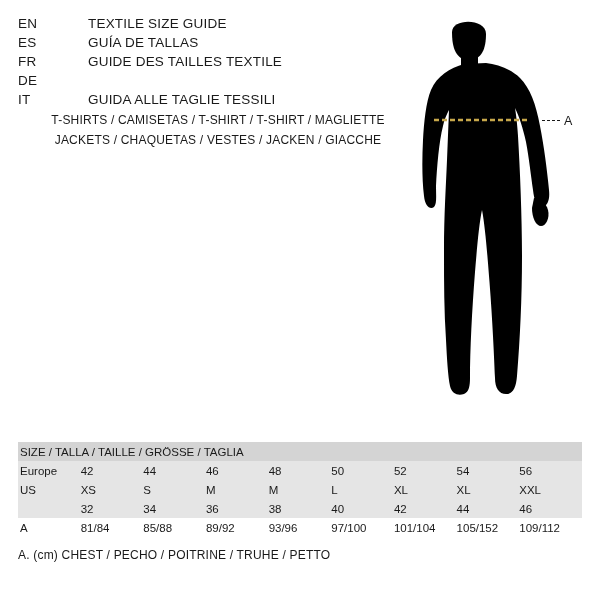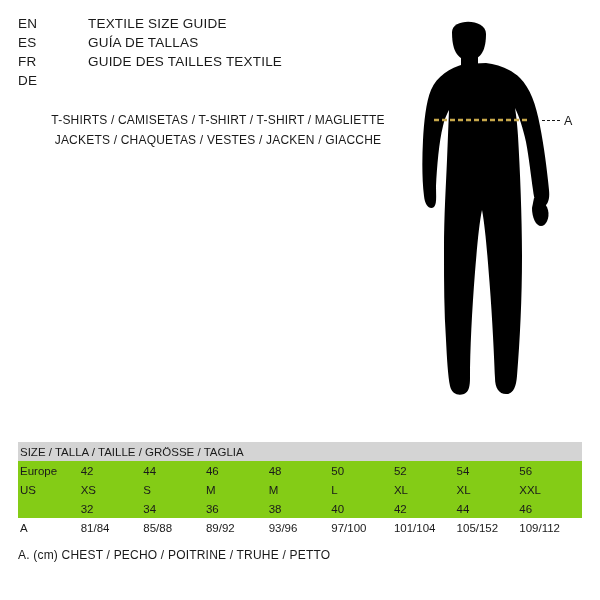--- a/index.html
+++ b/index.html
@@ -113,21 +113,21 @@
     padding: 0;
     height: 19px;
     vertical-align: middle;
     font-weight: normal;
     white-space: nowrap;
   }
   .size-table tr.head-row {
     background: #d4d4d4;
   }
   .size-table tr.row-alt {
-    background: #84cc16;
+    background: #e5e5e5;
   }
   .size-table tr.row-plain {
     background: #ffffff;
   }
   .size-table th.label-col, .size-table td.label-col {
     width: 88px;
     padding-left: 2px;
   }
   .size-table td.val {
     width: 66px;
@@ -158,20 +158,24 @@
     <div class="lang-row">
       <span class="lang-code">ES</span>
       <span class="lang-text">GUÍA DE TALLAS</span>
     </div>
     <div class="lang-row">
       <span class="lang-code">FR</span>
       <span class="lang-text">GUIDE DES TAILLES TEXTILE</span>
     </div>
     <div class="lang-row">
       <span class="lang-code">DE</span>
+    </div>
+    <div class="lang-row">
+      <span class="lang-code">IT</span>
+      <span class="lang-text">GUIDA ALLE TAGLIE TESSILI</span>
     </div>
   </div>
 
   <div class="cat-block">
     <div class="cat-line">T-SHIRTS / CAMISETAS / T-SHIRT / T-SHIRT / MAGLIETTE</div>
     <div class="cat-line">JACKETS / CHAQUETAS / VESTES / JACKEN / GIACCHE</div>
   </div>
 
   <div class="figure-wrap">
     <svg width="205" height="400" viewBox="0 0 205 400">

